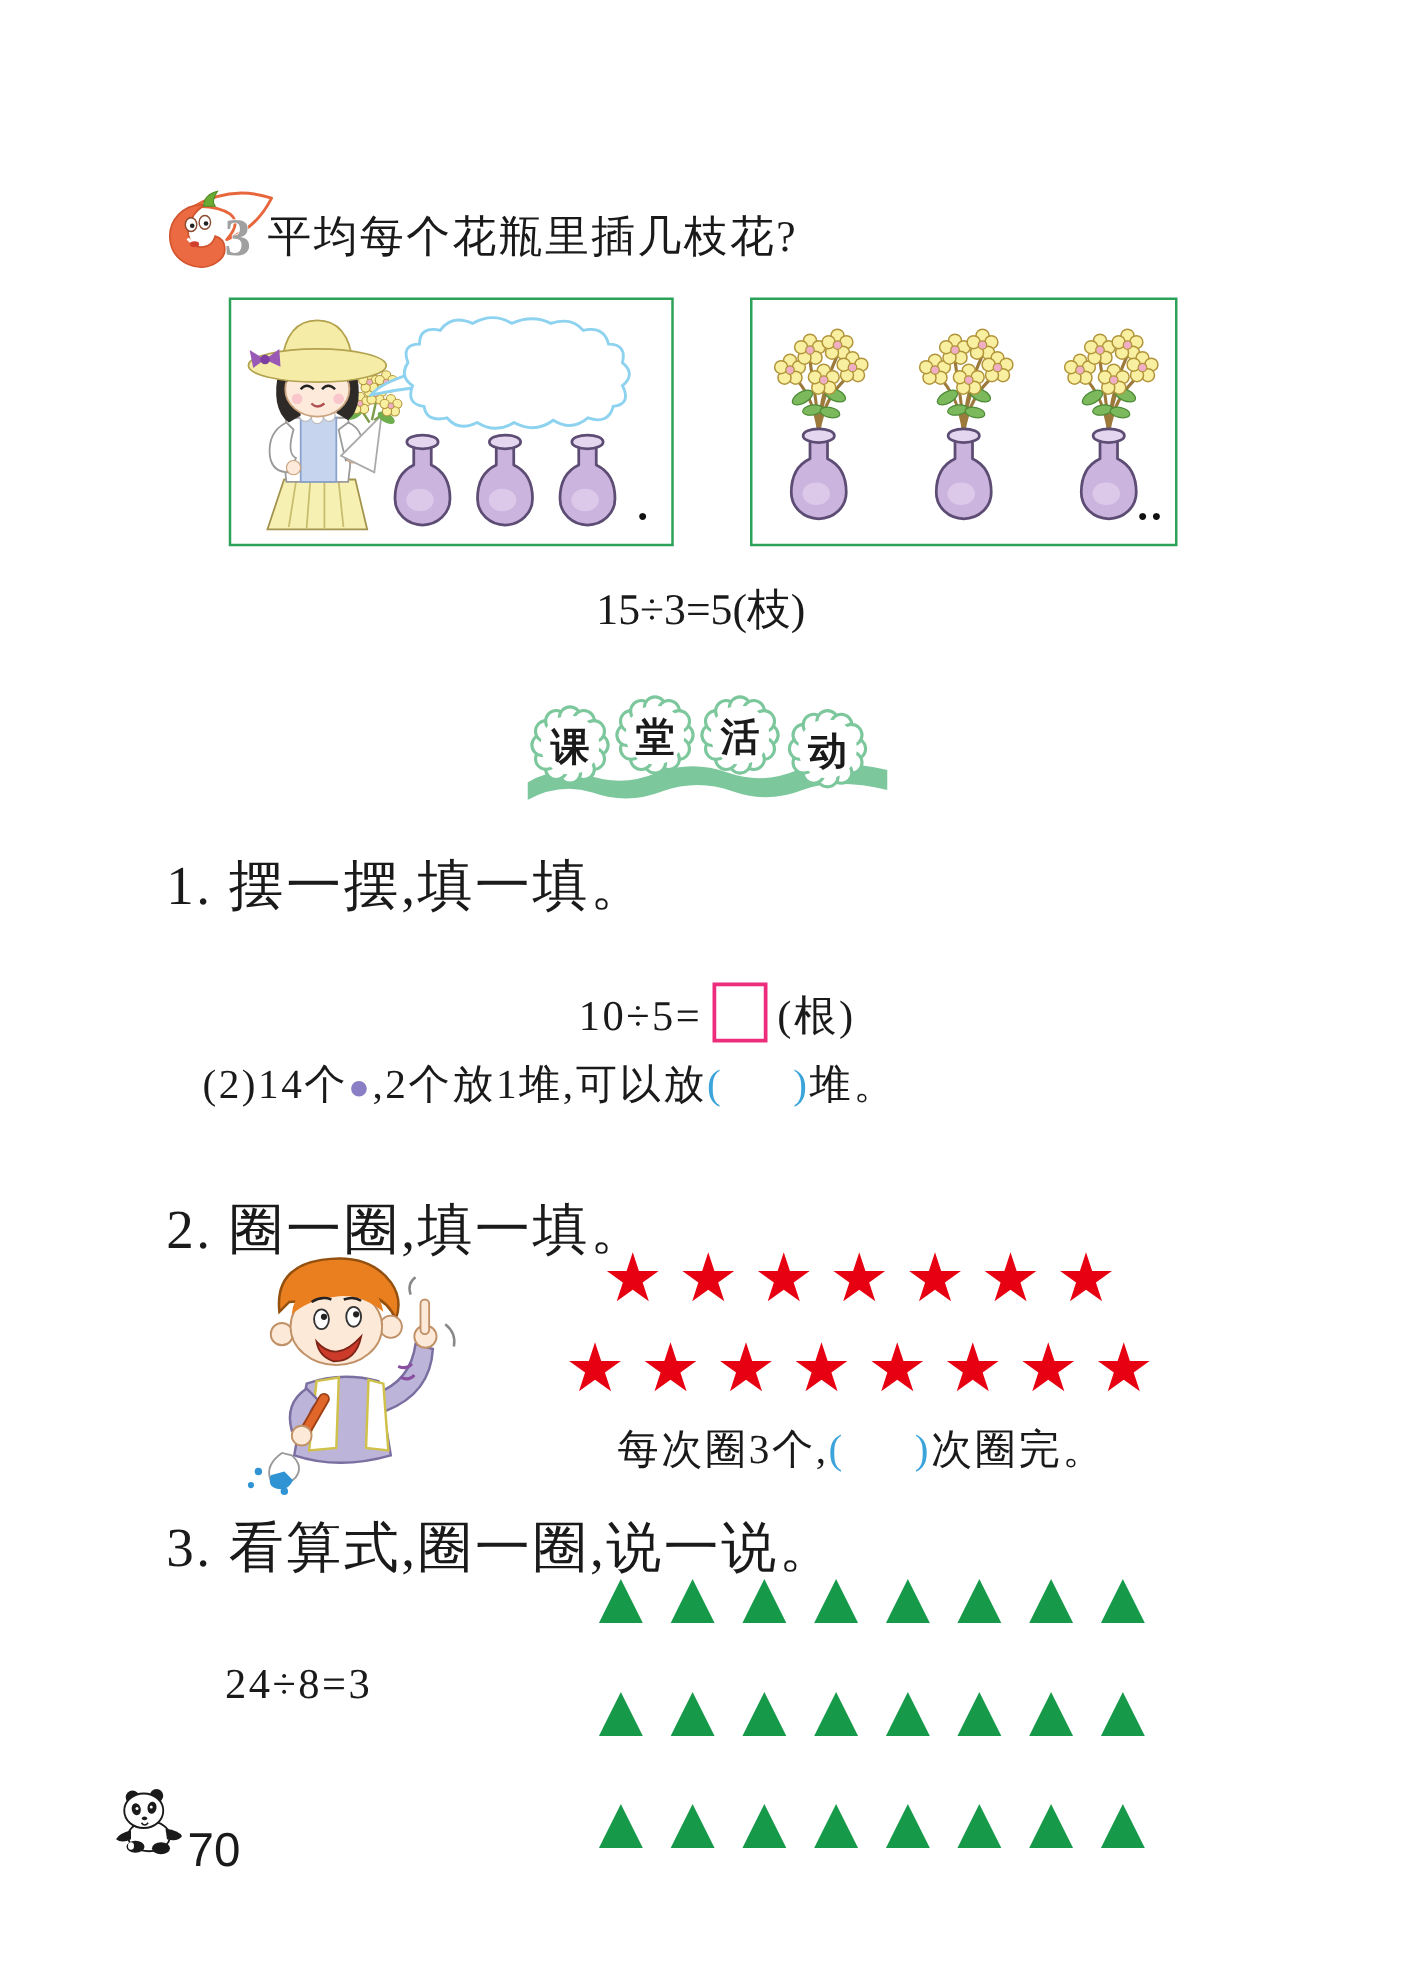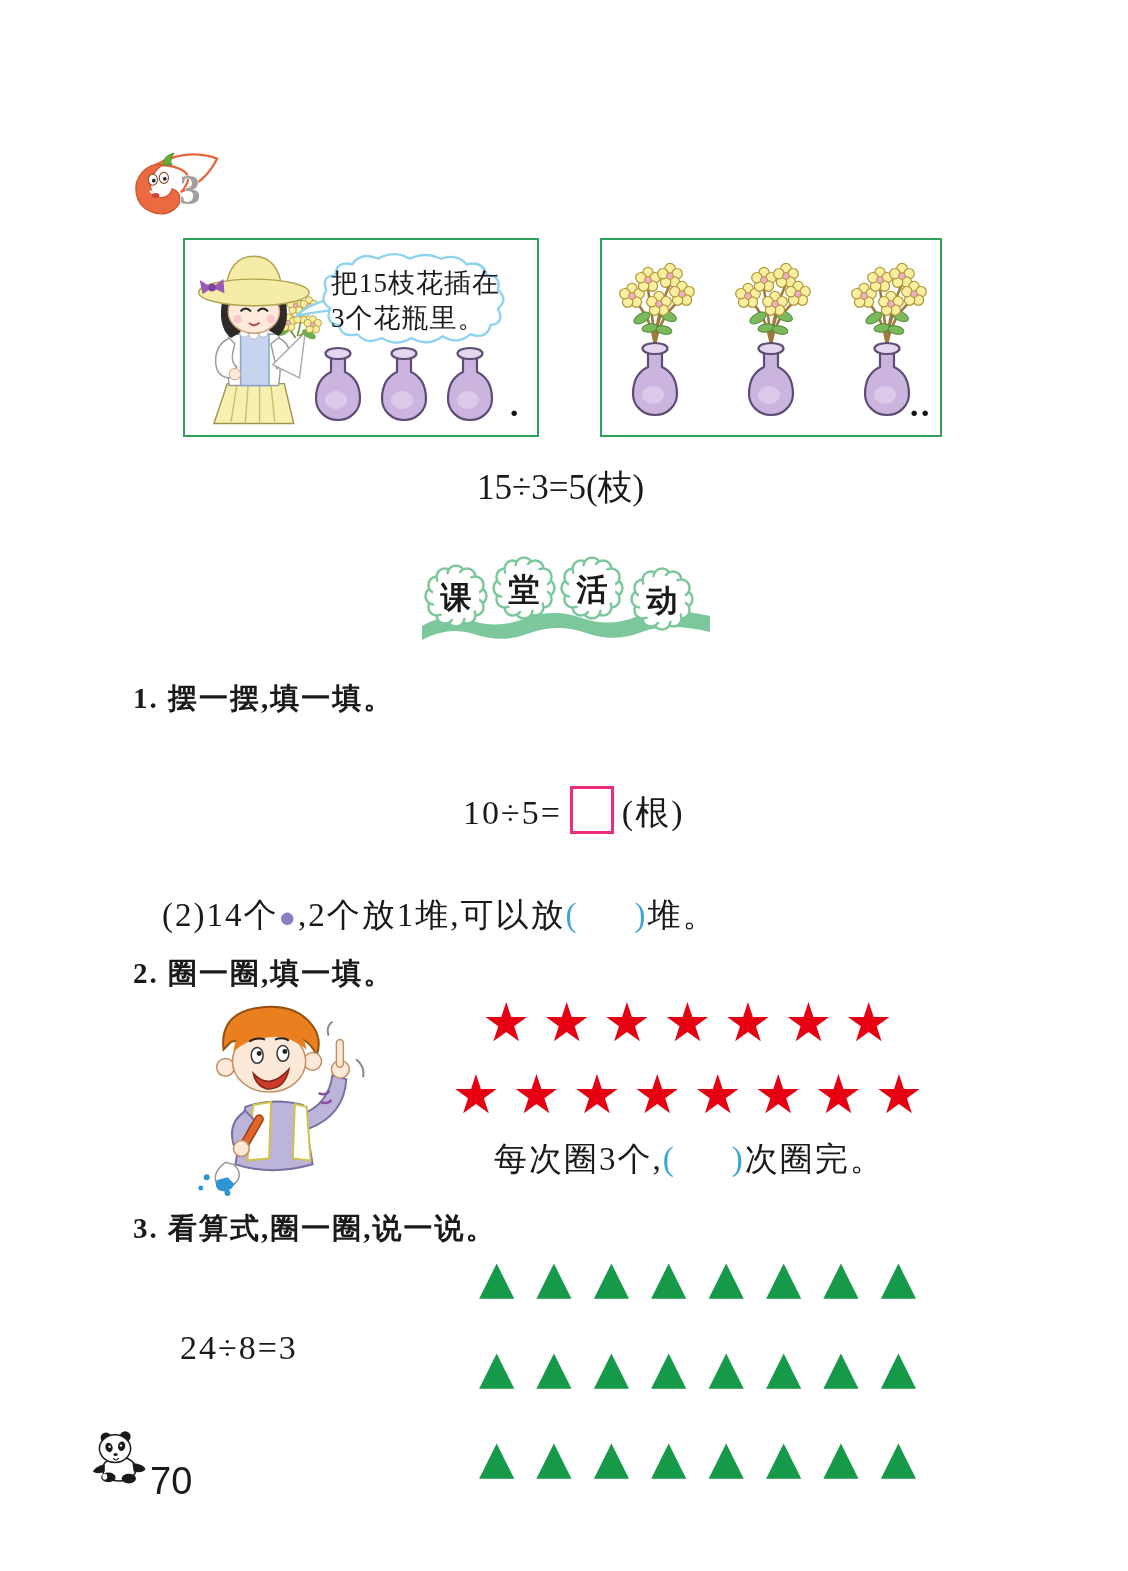--- a/index.html
+++ b/index.html
@@ -20,25 +20,25 @@
   #bubble{left:110px;top:4px;width:238px;height:118px;}
   #bubble-text{position:absolute;left:36px;top:22px;font-size:27px;line-height:35px;letter-spacing:1px;}
   
   #empty-vases{right:40px;bottom:10px;display:flex;gap:12px;}
   #flower-vases{left:0;top:14px;width:100%;display:flex;justify-content:center;gap:30px;}
   
   #answer-formula{left:477px;top:464px;font-size:35px;}
   
   #banner{left:422px;top:556px;}
   
-  .ex-title{font-size:29px;font-weight:bold;}
+  .ex-title{font-size:44px;}
   #ex1-title{left:133px;top:679px;}
   #ex1-q1{left:162px;top:735px;font-size:33px;}
   #ex1-f1{left:463px;top:786px;font-size:34px;}
-  #ex1-q2{left:162px;top:893px;font-size:33px;}
+  #ex1-q2{left:162px;top:845px;font-size:33px;}
   #ex1-f2{left:455px;top:886px;font-size:34px;}
   #ex2-title{left:133px;top:954px;}
   #ex2-caption{left:494px;top:1137px;font-size:33px;}
   #ex3-title{left:133px;top:1209px;}
   #ex3-formula{left:180px;top:1329px;font-size:34px;}
   .paren{color:#3ba4db;}
   .blank-gap{display:inline-block;width:56px;}
   .pink-box{display:inline-block;width:38px;height:42px;border:3px solid #ed2d7c;background:#fff;
             vertical-align:-10px;margin:0 8px;}
   .purple-dot{color:#8a7fc5;font-size:29px;vertical-align:-1px;}
@@ -104,20 +104,21 @@
     <path d="M40,14 C20,12 6,28 9,46 C12,64 34,74 49,64 C60,57 58,44 48,41 C45,52 31,54 26,44 C21,34 29,18 40,14 Z" fill="#ec6a41" stroke="#d2552e" stroke-width="1.5"></path>
     <path d="M38,15 q0,-10 12,-13 q-6,9 -2,13 z" fill="#6aab33" stroke="#4e8c24" stroke-width="1"></path>
     <ellipse cx="27" cy="31" rx="5" ry="6" fill="#fff" stroke="#8c4a30" stroke-width="1.2"></ellipse>
     <ellipse cx="39" cy="29" rx="5" ry="6" fill="#fff" stroke="#8c4a30" stroke-width="1.2"></ellipse>
     <circle cx="28" cy="32" r="2" fill="#222"></circle>
       <circle cx="40" cy="30" r="2" fill="#222"></circle>
     <path d="M24,43 q6,7 14,3" stroke="#fff" stroke-width="2.5" fill="none"></path>
     <ellipse cx="30" cy="48" rx="4" ry="2.5" fill="#d0402e"></ellipse>
     <text x="56" y="57" font-size="46" font-weight="bold" fill="#a0a0a0" stroke="#ffffff" stroke-width="1.2" paint-order="stroke" font-family="Liberation Sans, sans-serif">3</text>
   </svg>
+  <div class="abs cn" id="title">平均每个花瓶里插几枝花?</div>
 
   <div class="abs pic-box" id="box-left">
     <svg class="abs" style="left:4px;bottom:2px" width="162" height="190" viewBox="0 0 170 200">
       <path d="M40,148 L100,148 L110,190 L26,190 Z" fill="#f6f1b3" stroke="#a2934e" stroke-width="1.5"></path>
       <g stroke="#c9bd6e" stroke-width="1.5">
         <line x1="50" y1="150" x2="44" y2="188"></line>
           <line x1="62" y1="150" x2="59" y2="189"></line>
         <line x1="74" y1="150" x2="74" y2="189"></line>
           <line x1="86" y1="150" x2="90" y2="188"></line>
       </g>
@@ -163,24 +164,20 @@
     </svg>
 
     <div class="abs" id="bubble">
       <svg width="238" height="118" viewBox="-24 -6 258 124">
         <path d="M12,52 Q-14,60 -22,70 Q-4,66 14,64 Z" fill="#fff" stroke="#8dd3f0" stroke-width="2.5"></path>
         <path d="M14,62 Q2,54 10,42 Q4,26 20,26 Q20,10 38,14 Q48,0 66,8 Q84,-2 100,8 Q118,0 134,8
                  Q152,2 162,14 Q180,10 184,26 Q200,26 196,42 Q208,52 196,62 Q204,78 188,80
                  Q184,96 166,90 Q152,102 136,92 Q120,104 102,94 Q86,104 70,94 Q54,102 44,90
                  Q26,94 24,80 Q8,78 14,62 Z" fill="#fff" stroke="#8dd3f0" stroke-width="2.5"></path>
       </svg>
-      <div id="bubble-text">
-        <div>把15枝花插在</div>
-        <div>3个花瓶里。</div>
-      </div>
     </div>
 
     <div class="abs" id="empty-vases">
       <svg width="54" height="80" viewBox="0 0 54 80">
           <use href="#vase"></use>
         </svg>
       <svg width="54" height="80" viewBox="0 0 54 80">
           <use href="#vase"></use>
         </svg>
       <svg width="54" height="80" viewBox="0 0 54 80">

